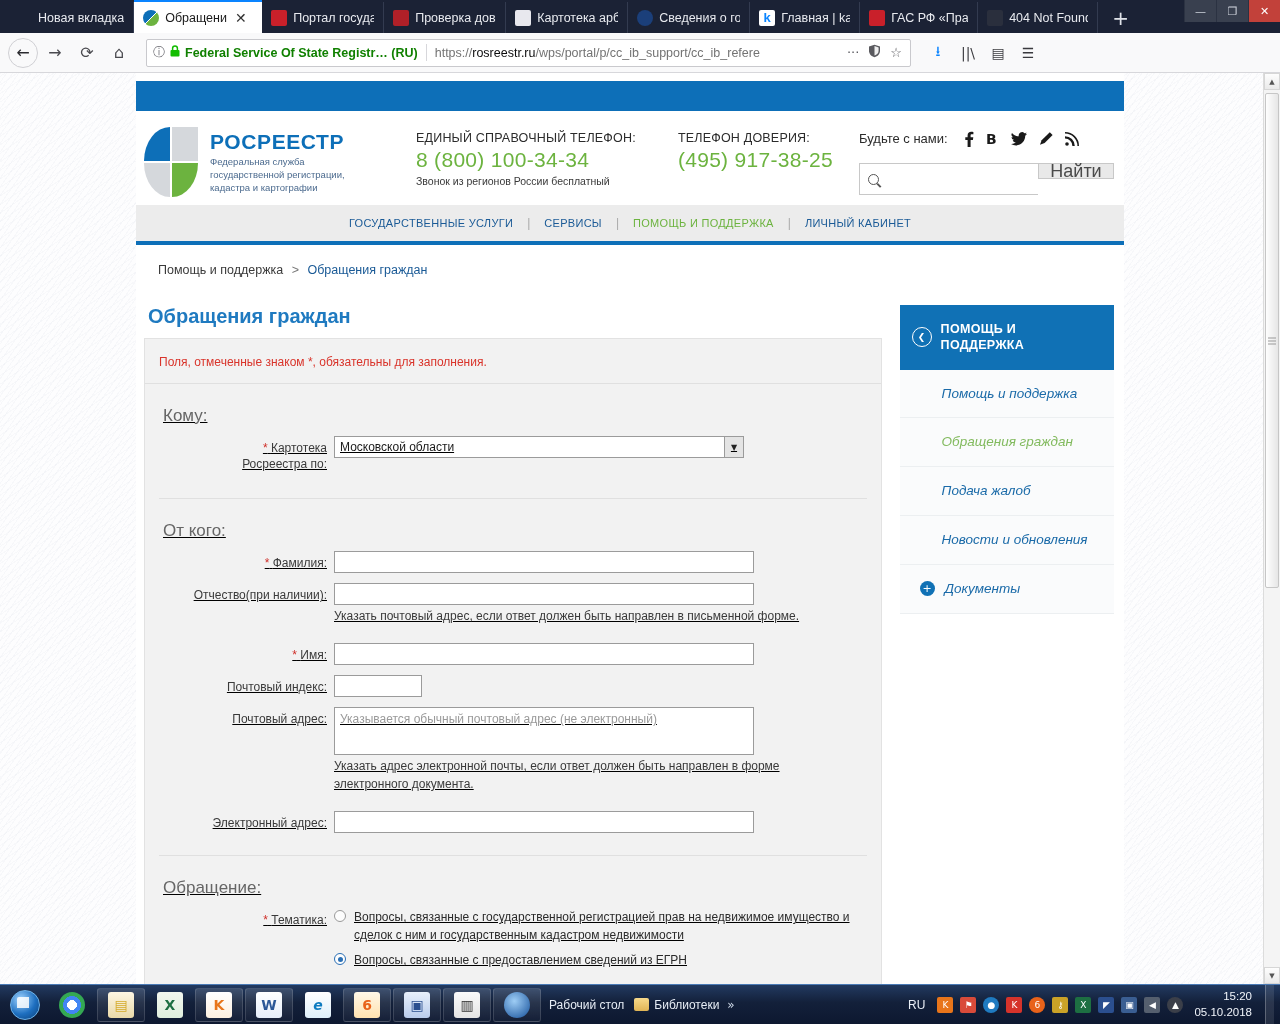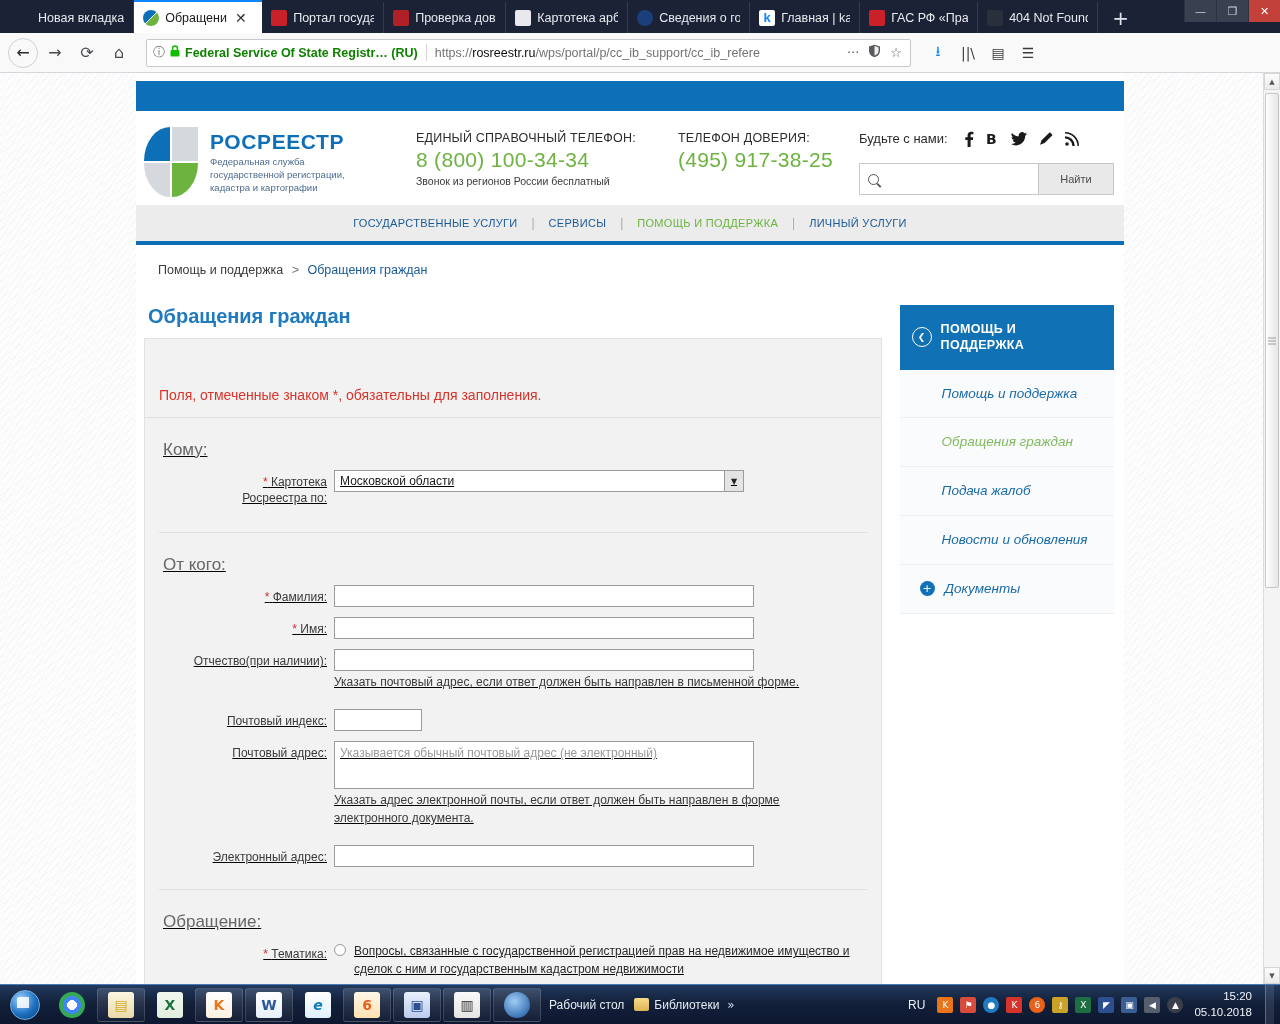--- a/index.html
+++ b/index.html
@@ -172,21 +172,21 @@
   .social-row { display:flex; align-items:flex-start; gap:11px; }
   .social-label { font-size:13px; color:#2b2b2b; margin-right:4px; }
   .sico { font-size:16px; color:#1a1a1a; font-family:"DejaVu Sans",sans-serif; line-height:1; font-weight:bold; }
   .searchrow { display:flex; margin-top:13px; width:255px; }
   .searchbox {
     flex:1; height:32px; border:1px solid #c8c8c8; border-right:none;
     background:#fff; display:flex; align-items:center; padding-left:8px;
   }
   .mag { width:11px;height:11px;border:1.6px solid #555;border-radius:50%;position:relative;display:inline-block; }
   .mag:after{content:"";position:absolute;width:1.6px;height:5px;background:#555;right:-2px;bottom:-4px;transform:rotate(-45deg);}
-  .searchbtn { width:76px;height:32px;background:#e9e9e9;border:1px solid #c8c8c8;color:#4a4a4a;font-size:11px;display:flex;align-items:center;justify-content:center; }
+  .searchbtn { width:76px;height:16px;background:#e9e9e9;border:1px solid #c8c8c8;color:#4a4a4a;font-size:18px;display:flex;align-items:center;justify-content:center; }
 
   
   .mainnav {
     background:#ececec; height:40px;
     display:flex; align-items:center; justify-content:center;
     gap:0; border-bottom:4px solid #0d6fb8;
   }
   .nav-link { font-size:11px; letter-spacing:.3px; color:#1a5a96; padding:0 14px; }
   .nav-link.active { color:#6cb33f; }
   .nav-div { color:#aaa; font-size:12px; }
@@ -198,21 +198,21 @@
 
   .content { display:flex; padding:28px 10px 0 8px; gap:18px; }
   .col-main { width: 750px; }
   .h1 { color:#1f7ac0; font-size:20px; font-weight:bold; padding-left:4px; margin-bottom:10px; }
 
   .formpanel {
     background:#f2f2f2;
     border:1px solid #e2e2e2;
     padding:10px 0 0 0;
   }
-  .required-note { color:#d9342b; font-size:14px; padding:6px 0 0 14px;margin-top:32px; }
+  .required-note { color:#d9342b; font-size:12px; padding:6px 0 0 14px; }
   .fp-inner { padding: 0 14px 0 14px; text-decoration: underline; }
   .sect-title { color:#666; font-size:17px; padding:22px 0 10px 4px; }
   .hr { border-top:1px solid #e0e0e0; margin: 14px 0 0 0; }
 
   .frow { display:flex; align-items:flex-start; margin-bottom:10px; }
   .flabel {
     width:175px; text-align:right; padding-right:7px;
     font-size:12px; color:#3a3a3a; padding-top:4px; line-height:1.35;
   }
   .star { color:#cf2e28; }
@@ -501,21 +501,21 @@
         </div>
       </div>
 
       <div class="mainnav">
         <span class="nav-link">ГОСУДАРСТВЕННЫЕ УСЛУГИ</span>
         <span class="nav-div">|</span>
         <span class="nav-link">СЕРВИСЫ</span>
         <span class="nav-div">|</span>
         <span class="nav-link active">ПОМОЩЬ И ПОДДЕРЖКА</span>
         <span class="nav-div">|</span>
-        <span class="nav-link">ЛИЧНЫЙ УСЛУГИ</span>
+        <span class="nav-link">ЛИЧНЫЙ КАБИНЕТ</span>
       </div>
 
       <div class="crumbs">
         <span>Помощь и поддержка</span>
         <span class="crumb-sep">&gt;</span>
         <a href="#">Обращения граждан</a>
       </div>
 
       <div class="content">
 
@@ -548,32 +548,32 @@
               <div class="sect-title">От кого:</div>
 
               <div class="frow">
                 <div class="flabel"><span class="star">*</span> <span>Фамилия:</span></div>
                 <div class="fctl">
                     <div class="inp"></div>
                   </div>
               </div>
 
               <div class="frow">
-                <div class="flabel"><span class="star">*</span> <span>Имя:</span></div>
-                <div class="fctl">
-                    <div class="inp"></div>
-                  </div>
-              </div>
-
-              <div class="frow">
                 <div class="flabel">Отчество(при наличии):</div>
                 <div class="fctl">
                   <div class="inp"></div>
                   <div class="hint">Указать почтовый адрес, если ответ должен быть направлен в письменной форме.</div>
                 </div>
+              </div>
+
+              <div class="frow">
+                <div class="flabel"><span class="star">*</span> <span>Имя:</span></div>
+                <div class="fctl">
+                    <div class="inp"></div>
+                  </div>
               </div>
 
               <div class="frow">
                 <div class="flabel">Почтовый индекс:</div>
                 <div class="fctl">
                     <div class="inp small"></div>
                   </div>
               </div>
 
               <div class="frow">

